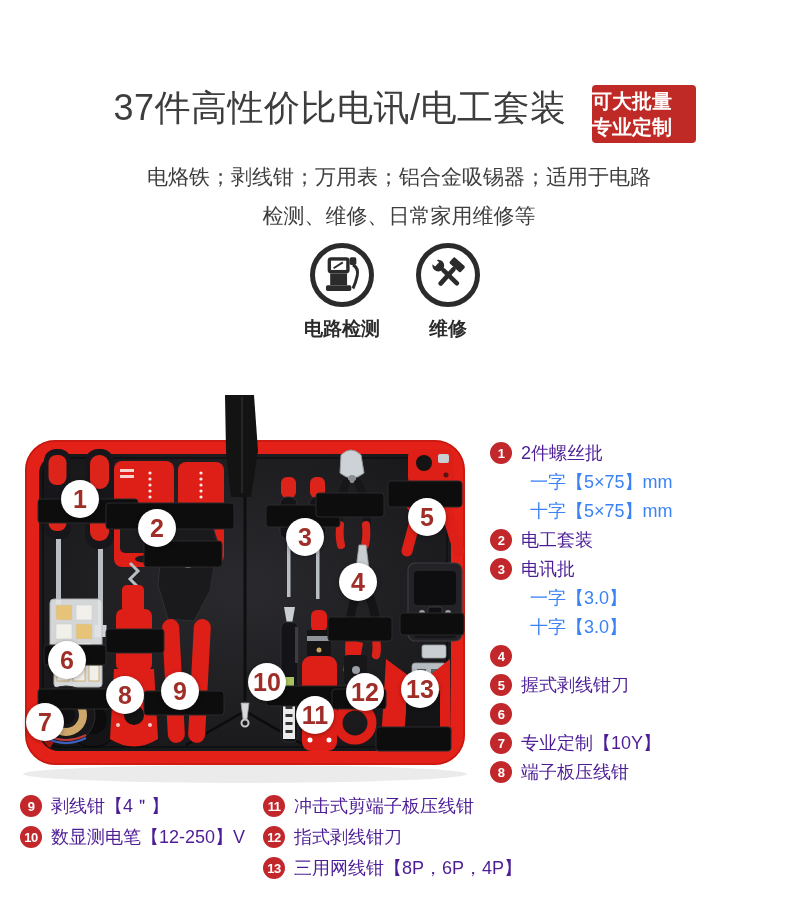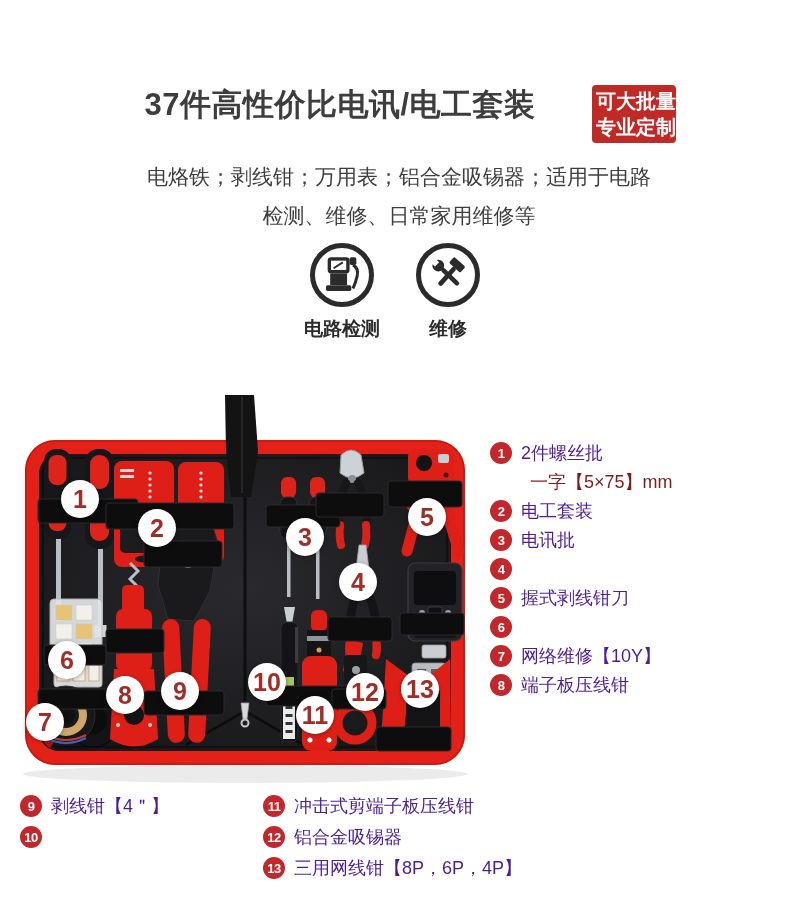--- a/index.html
+++ b/index.html
@@ -4,26 +4,26 @@
 <style>
   * { margin:0; padding:0; box-sizing:border-box; }
   html,body { background:#fff; }
   .page {
     position:relative; width:790px; height:917px; background:#ffffff;
     font-family:"Liberation Sans", sans-serif; overflow:hidden;
   }
   
   .title {
     position:absolute; top:84px; left:50px; width:580px; text-align:center;
-    font-size:31px; font-weight:bold; color:#3d3d3d; letter-spacing:0.5px;
+    font-size:36px; font-weight:normal; color:#3d3d3d; letter-spacing:0.5px;
     white-space:nowrap;
   }
   .badge {
-    position:absolute; top:85px; left:592px; width:84px; padding:3px 0;
-    background:#bf2a26; border-radius:4px; text-align:right;
+    position:absolute; top:85px; left:592px; width:104px; padding:3px 0;
+    background:#bf2a26; border-radius:4px; text-align:left;
     color:#fff; font-size:20px; font-weight:bold; line-height:26px;
   }
   .subtitle {
     position:absolute; top:157px; left:4px; width:790px; text-align:center;
     font-size:21px; line-height:39px; color:#3e3e3e;
   }
   
   .features {
     position:absolute; top:243px; left:0; width:790px;
     display:flex; justify-content:center;
@@ -51,21 +51,21 @@
   .blist-left .li, .blist-right .li { margin-bottom:9px; }
   .num {
     flex:0 0 22px; width:22px; height:22px; border-radius:50%;
     background:#c2272b; color:#fff; font-size:13px; font-weight:bold;
     letter-spacing:-0.5px; display:flex; align-items:center; justify-content:center;
     margin-right:9px;
   }
   .txt { font-size:18px; color:#4c1d95; white-space:nowrap; }
   .sub {
     height:22px; margin-bottom:7px; padding-left:40px;
-    font-size:18px; color:#7f1d1d; line-height:22px; white-space:nowrap;
+    font-size:18px; color:#3b82f6; line-height:22px; white-space:nowrap;
   }
 </style>
 </head>
 <body>
 
 <div class="page">
 
   <div class="title">37件高性价比电讯/电工套装</div>
   <div class="badge">
     <div>可大批量</div>
@@ -329,65 +329,69 @@
     <div class="marker" style="left:336px;top:280px">12</div>
     <div class="marker" style="left:391px;top:277px">13</div>
   </div>
 
   <div class="rlist">
     <div class="li">
       <span class="num">1</span>
       <span class="txt">2件螺丝批</span>
     </div>
     <div class="sub">一字【5×75】mm</div>
+    <div class="sub">十字【5×75】mm</div>
     <div class="li">
       <span class="num">2</span>
       <span class="txt">电工套装</span>
     </div>
     <div class="li">
       <span class="num">3</span>
       <span class="txt">电讯批</span>
     </div>
+    <div class="sub">一字【3.0】</div>
+    <div class="sub">十字【3.0】</div>
     <div class="li">
       <span class="num">4</span>
     </div>
     <div class="li">
       <span class="num">5</span>
       <span class="txt">握式剥线钳刀</span>
     </div>
     <div class="li">
       <span class="num">6</span>
     </div>
     <div class="li">
       <span class="num">7</span>
-      <span class="txt">网络维修【10Y】</span>
+      <span class="txt">专业定制【10Y】</span>
     </div>
     <div class="li">
       <span class="num">8</span>
       <span class="txt">端子板压线钳</span>
     </div>
   </div>
 
   <div class="blist-left">
     <div class="li">
       <span class="num">9</span>
       <span class="txt">剥线钳【4＂】</span>
     </div>
     <div class="li">
       <span class="num">10</span>
+      <span class="txt">数显测电笔【12-250】V</span>
     </div>
   </div>
   <div class="blist-right">
     <div class="li">
       <span class="num">11</span>
       <span class="txt">冲击式剪端子板压线钳</span>
     </div>
     <div class="li">
       <span class="num">12</span>
-      <span class="txt">铝合金吸锡器</span>
+      <span class="txt">指式剥线钳刀</span>
     </div>
     <div class="li">
       <span class="num">13</span>
       <span class="txt">三用网线钳【8P，6P，4P】</span>
     </div>
   </div>
 
 </div>
 
 </body></html>

